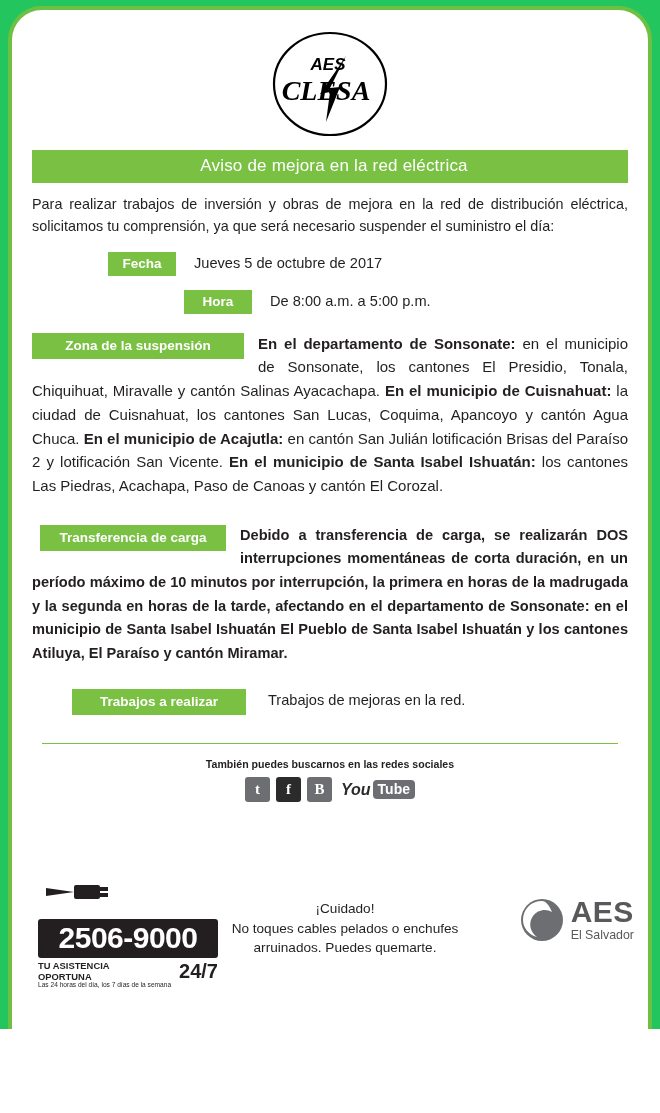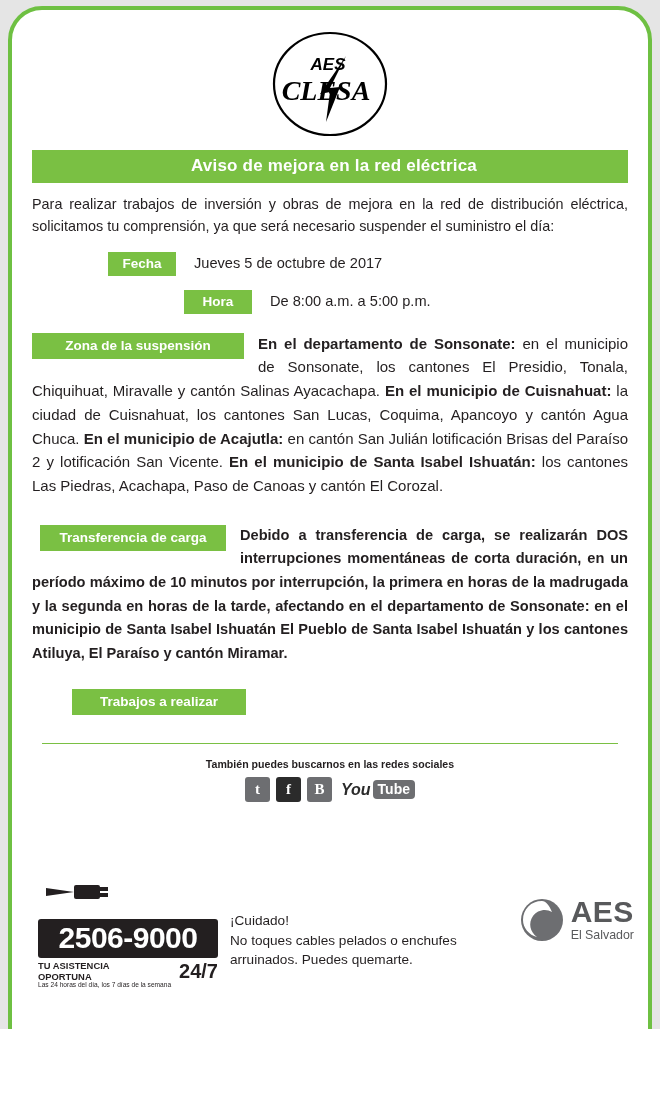--- a/index.html
+++ b/index.html
@@ -5,21 +5,21 @@
   * { box-sizing: border-box; }
   html, body {
     margin: 0; padding: 0;
     width: 660px; height: 1113px;
     background: #ffffff;
     font-family: "Liberation Sans", sans-serif;
   }
   #page {
     position: relative;
     width: 660px; height: 1029px;
-    background: #e5e5e5;
+    background: #22c55e;
     overflow: hidden;
   }
   
   .frame {
     position: absolute;
     left: 8px; top: 6px;
     width: 644px; height: 1100px;
     border: 4px solid #6ec042;
     border-radius: 34px;
     background: #ffffff;
@@ -43,21 +43,21 @@
     width: 120px; height: 108px;
   }
 
   
   .banner {
     margin-top: 2px;
     background: #7ac043;
     color: #ffffff;
     text-align: center;
     font-size: 17px;
-    font-weight: bold;
+    font-weight: normal;
     padding: 6px 0 7px 8px;
     letter-spacing: 0.2px;
   }
 
   .intro {
     margin-top: 11px;
     font-size: 14.4px;
     line-height: 1.52;
     color: #231f20;
     text-align: justify;
@@ -247,22 +247,23 @@
   .phone-sub .s247 {
     font-size: 20px; font-weight: bold; color: #231f20; line-height: 0.9;
   }
   .phone-note {
     font-size: 6.6px;
     color: #231f20;
     margin-top: -1px;
   }
   .caution {
     position: absolute;
-    left: 230px; top: 40px;
+    left: 230px; top: 28px;
     width: 230px;
+    text-align: center;
     font-size: 13.6px;
     line-height: 1.45;
     color: #231f20;
   }
   .aes-logo {
     position: absolute;
     right: 26px; top: 26px;
     display: flex; align-items: center; gap: 6px;
   }
   .aes-swoosh { width: 46px; height: 46px; }
@@ -310,20 +311,21 @@
       <div class="zona-text"><b>En el departamento de Sonsonate:</b><span> en el municipio de Sonsonate, los cantones El Presidio, Tonala, Chiquihuat, Miravalle y cantón Salinas Ayacachapa. </span><b>En el municipio de Cuisnahuat:</b><span> la ciudad de Cuisnahuat, los cantones San Lucas, Coquima, Apancoyo y cantón Agua Chuca. </span><b>En el municipio de Acajutla:</b><span> en cantón San Julián lotificación Brisas del Paraíso 2 y lotificación San Vicente. </span><b>En el municipio de Santa Isabel Ishuatán:</b><span> los cantones Las Piedras, Acachapa, Paso de Canoas y cantón El Corozal.</span></div>
     </div>
 
     <div class="transf-block">
       <div class="tag-transf">Transferencia de carga</div>
       <div class="transf-text"><span>Debido a transferencia de carga, se realizarán </span><b>DOS</b><span> interrupciones momentáneas de corta duración, en un período máximo de 10 minutos por interrupción, </span><b>la primera en horas de la madrugada y la segunda en horas de la tarde,</b><span> afectando en el </span><b>departamento de Sonsonate:</b><span> en el municipio de Santa Isabel Ishuatán El Pueblo de Santa Isabel Ishuatán y los cantones Atiluya, El Paraíso y cantón Miramar.</span></div>
     </div>
 
     <div class="trab-block">
       <div class="tag-trab">Trabajos a realizar</div>
+      <div class="trab-text">Trabajos de mejoras en la red.</div>
     </div>
 
     <hr class="sep">
 
     <div class="foot-top">
       <div class="foot-right">
         <div class="rs-title">También puedes buscarnos en las redes sociales</div>
         <div class="social">
           <div class="sq tw">t</div>
           <div class="sq fb">f</div>

